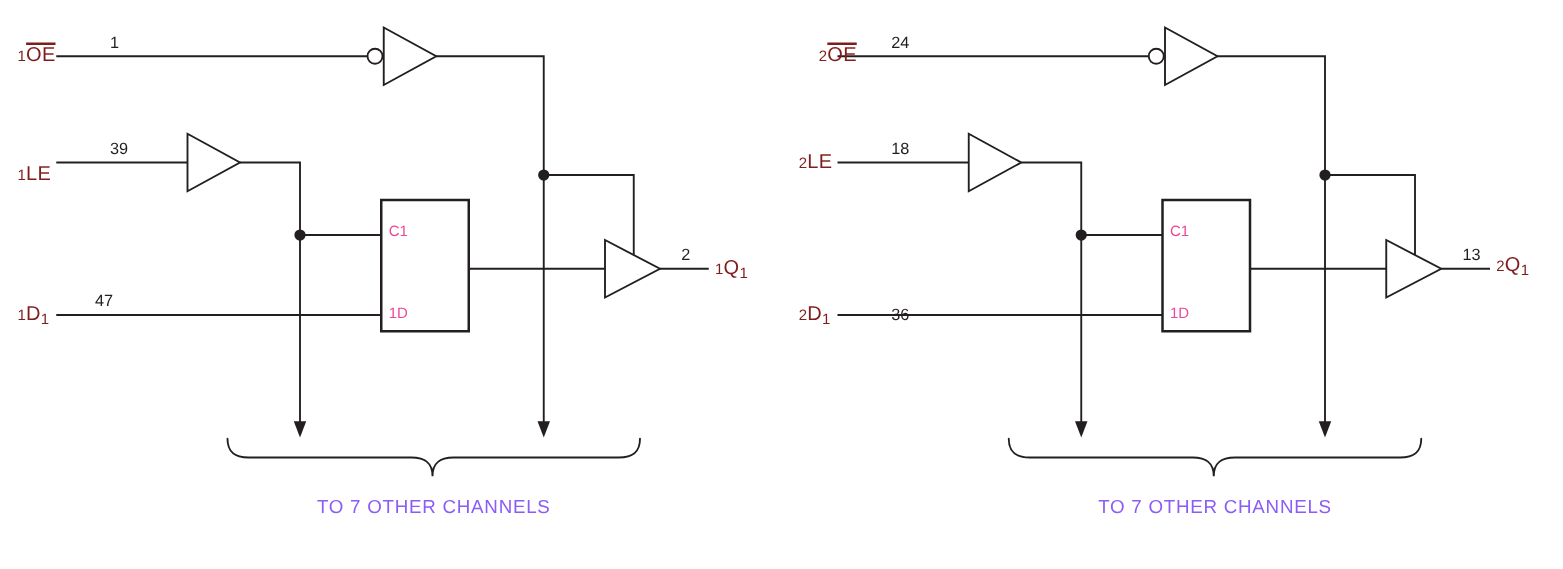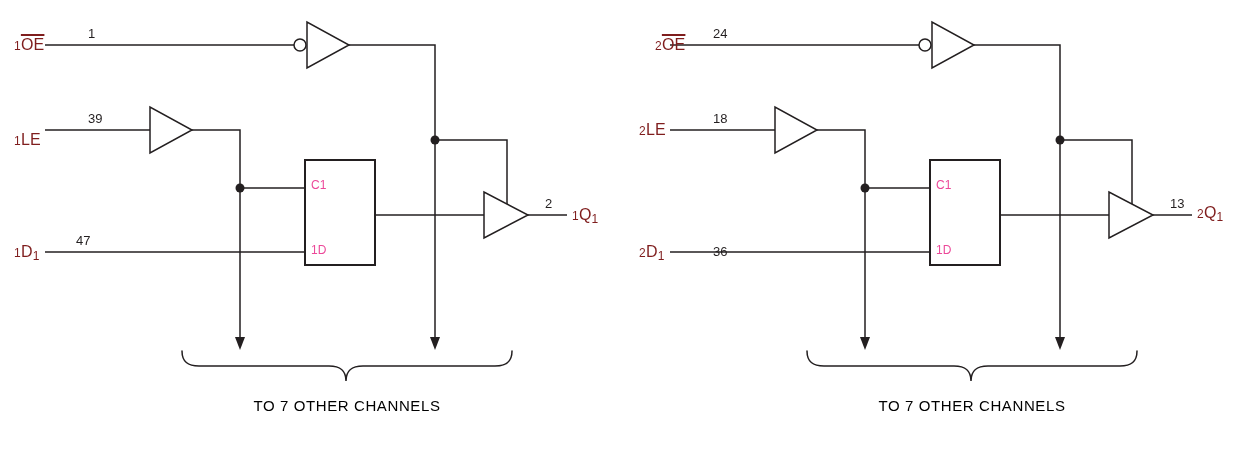--- a/index.html
+++ b/index.html
@@ -20,21 +20,21 @@
     position:absolute; font-size:16px; line-height:18px; white-space:nowrap;
     color:#7f1d1d; letter-spacing:0.2px;
   }
   .pfx { font-size:12px; }
   .sub { font-size:12px; position:relative; top:3px; }
   .ovl { text-decoration:overline; text-decoration-thickness:1.5px; }
   .pin { position:absolute; font-size:13px; line-height:15px; color:#231f20; }
   .latch-lbl { position:absolute; font-size:12px; line-height:17px; color:#ec4899; }
   .brace-text {
     position:absolute; left:180px; top:397px; width:334px; text-align:center;
-    font-size:15px; letter-spacing:0.6px; color:#000000; white-space:nowrap;
+    font-size:15px; letter-spacing:0.6px; color:#8b5cf6; white-space:nowrap;
   }
 </style>
 </head>
 <body>
 
 <div class="canvas">
 
   <div class="channel ch1">
     <svg class="wires" viewBox="0 0 625 455" aria-hidden="true">
       <path d="M45,45 H294"></path>

